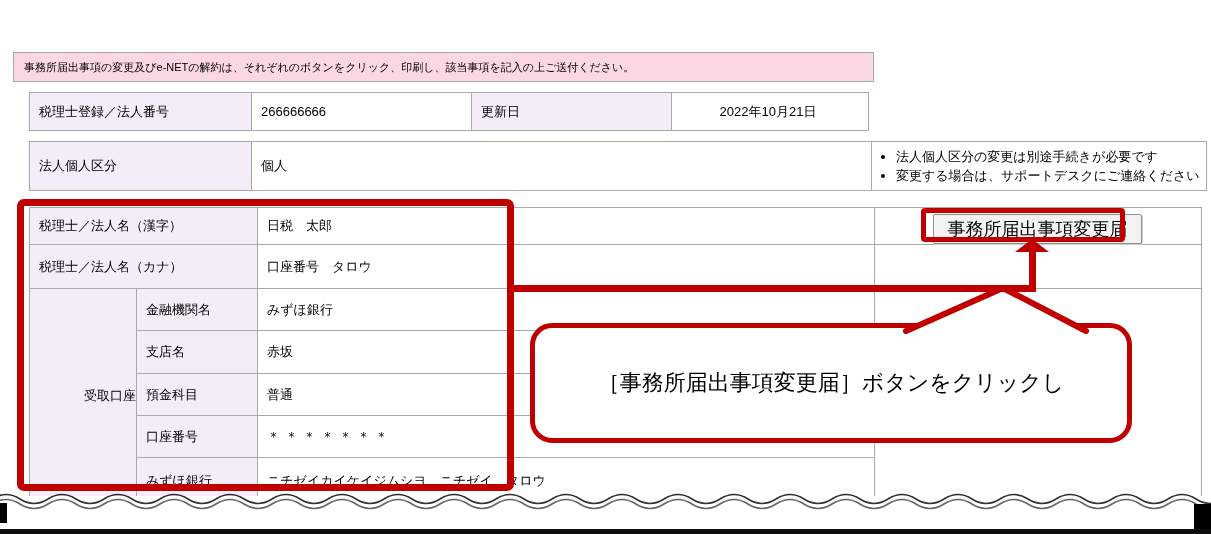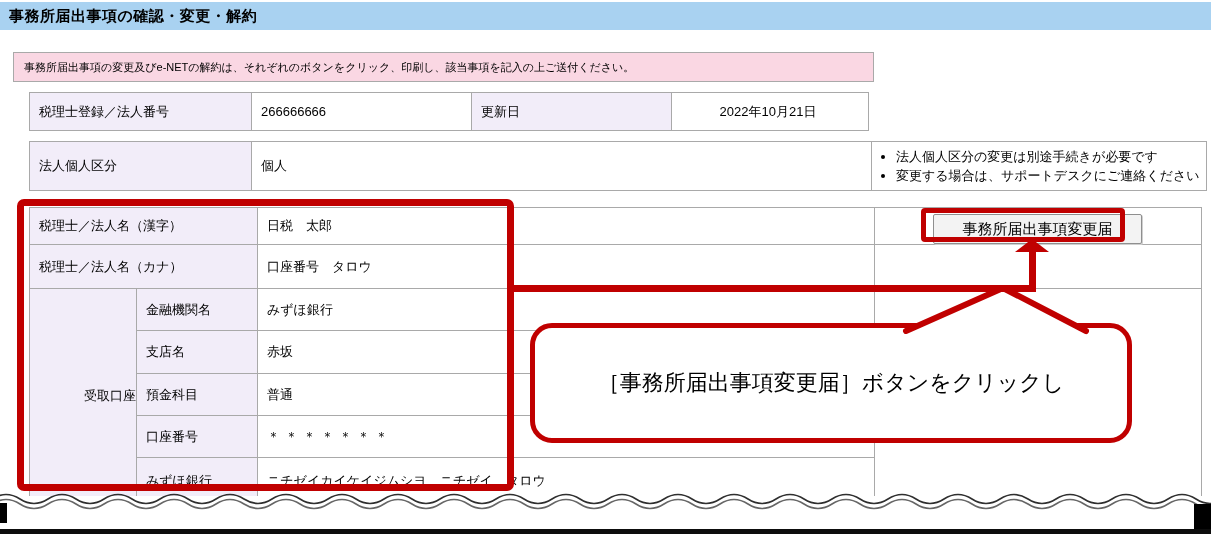--- a/index.html
+++ b/index.html
@@ -32,21 +32,21 @@
   .notes-cell ul{margin:0;padding-left:18px;font-size:13px;line-height:19px;list-style:disc;}
 
   #t-main{left:13px;top:207px;width:1172px;}
   #t-main td.group{text-align:right;padding:0;}
   td.noline-b{border-bottom:none;}
   .masked{letter-spacing:5px;}
 
   
   .btn{position:absolute;left:933px;top:214px;width:207px;height:28px;z-index:18;
        background:#f3f3f3;border:1px solid #8f8f8f;border-radius:2px;box-shadow:1px 1px 0 #cfcfcf;
-       display:flex;align-items:center;justify-content:center;font-size:15px;cursor:pointer;}
+       display:flex;align-items:center;justify-content:center;font-size:18px;cursor:pointer;}
   .btn-highlight{position:absolute;left:921px;top:208px;width:204px;height:34px;box-sizing:border-box;
        border:5px solid #c00000;border-radius:4px;z-index:22;pointer-events:none;}
 
   
   .hl-box{position:absolute;left:17px;top:199px;width:497px;height:292px;box-sizing:border-box;
           border:7px solid #c00000;border-radius:7px;z-index:15;pointer-events:none;}
 
   
   .lead-h{position:absolute;left:510px;top:285px;width:526px;height:7px;background:#c00000;z-index:22;}
   .lead-v{position:absolute;left:1029px;top:250px;width:7px;height:42px;background:#c00000;z-index:22;}
@@ -66,23 +66,20 @@
   .wave-svg{position:absolute;left:0;top:489px;width:1211px;height:26px;z-index:31;}
   .black-left{position:absolute;left:0;top:503px;width:7px;height:20px;background:#000;z-index:32;}
   .black-right{position:absolute;left:1194px;top:504px;width:17px;height:27px;background:#000;z-index:32;}
   .bottom-bar{position:absolute;left:0;top:529px;width:1211px;height:5px;background:#0d0d0d;z-index:32;}
 </style>
 </head>
 <body>
 
 <div class="page">
 
-  <div class="titlebar">
-    <div class="t">事務所届出事項の確認・変更・解約</div>
-  </div>
 
   <div class="notice">
     <span>事務所届出事項の変更及びe-NETの解約は、それぞれのボタンをクリック、印刷し、該当事項を記入の上ご送付ください。</span>
   </div>
 
   <table id="t-reg">
     <colgroup>
         <col style="width:222px">
         <col style="width:220px">
         <col style="width:200px">

